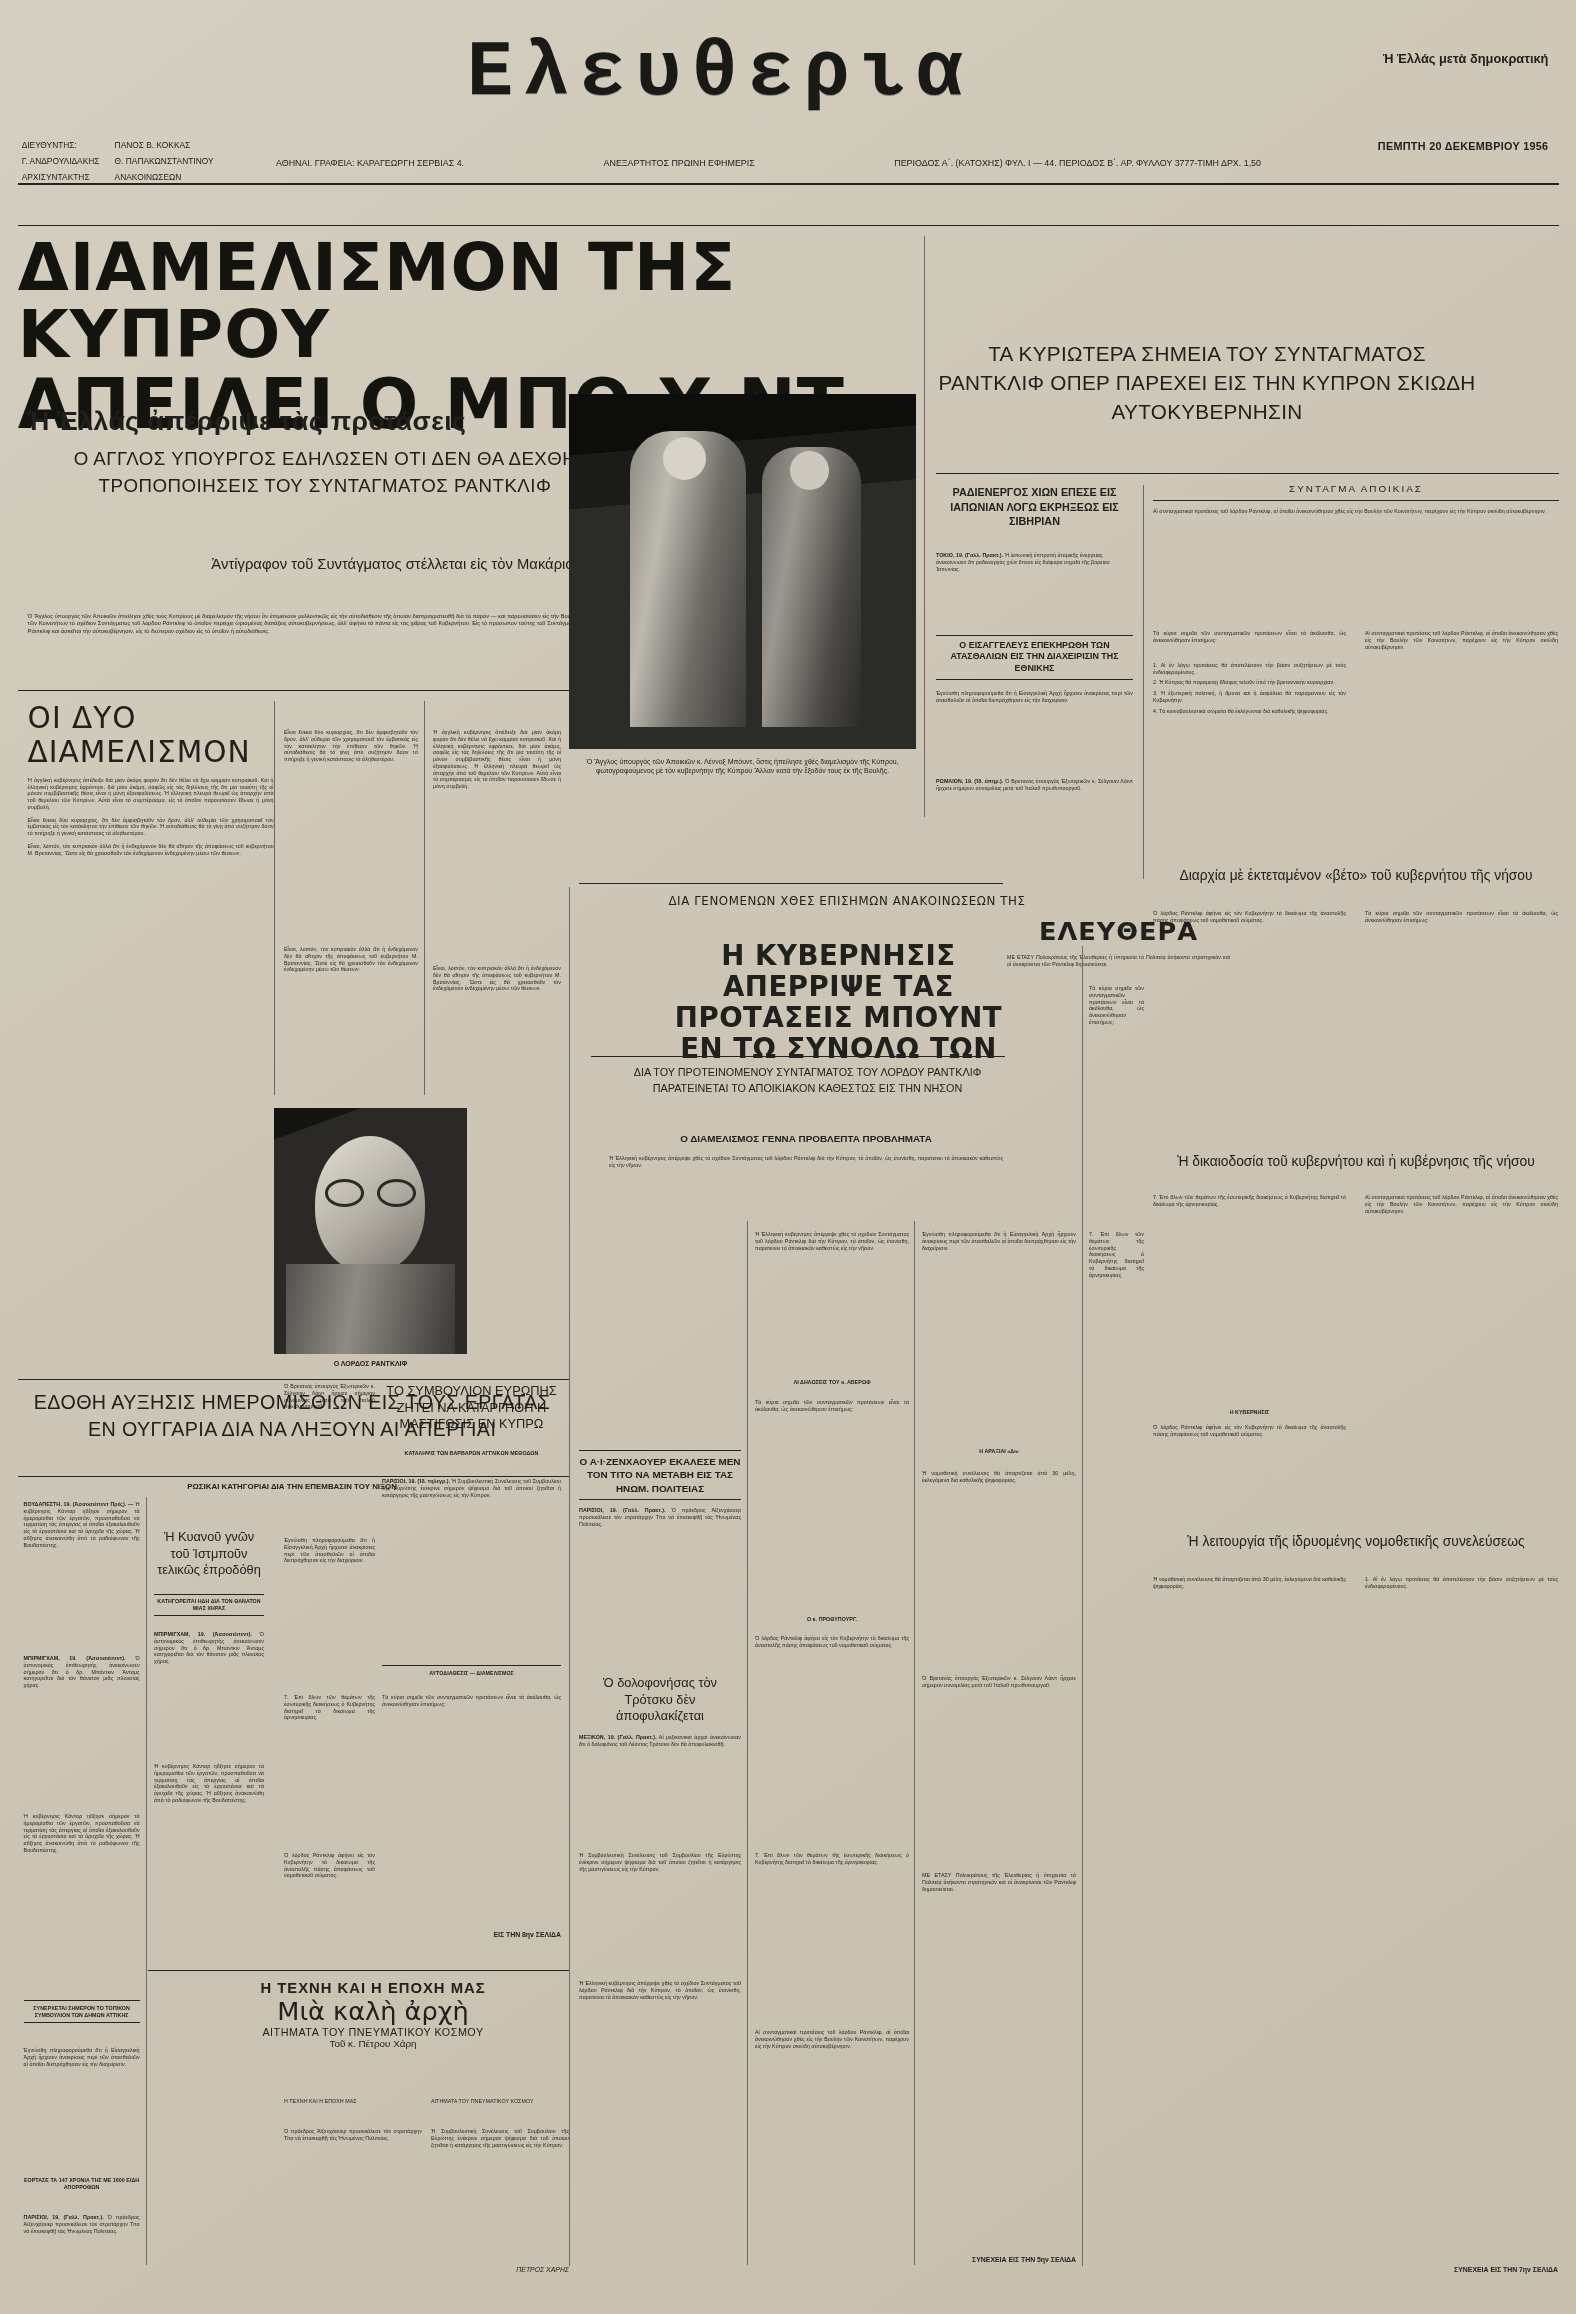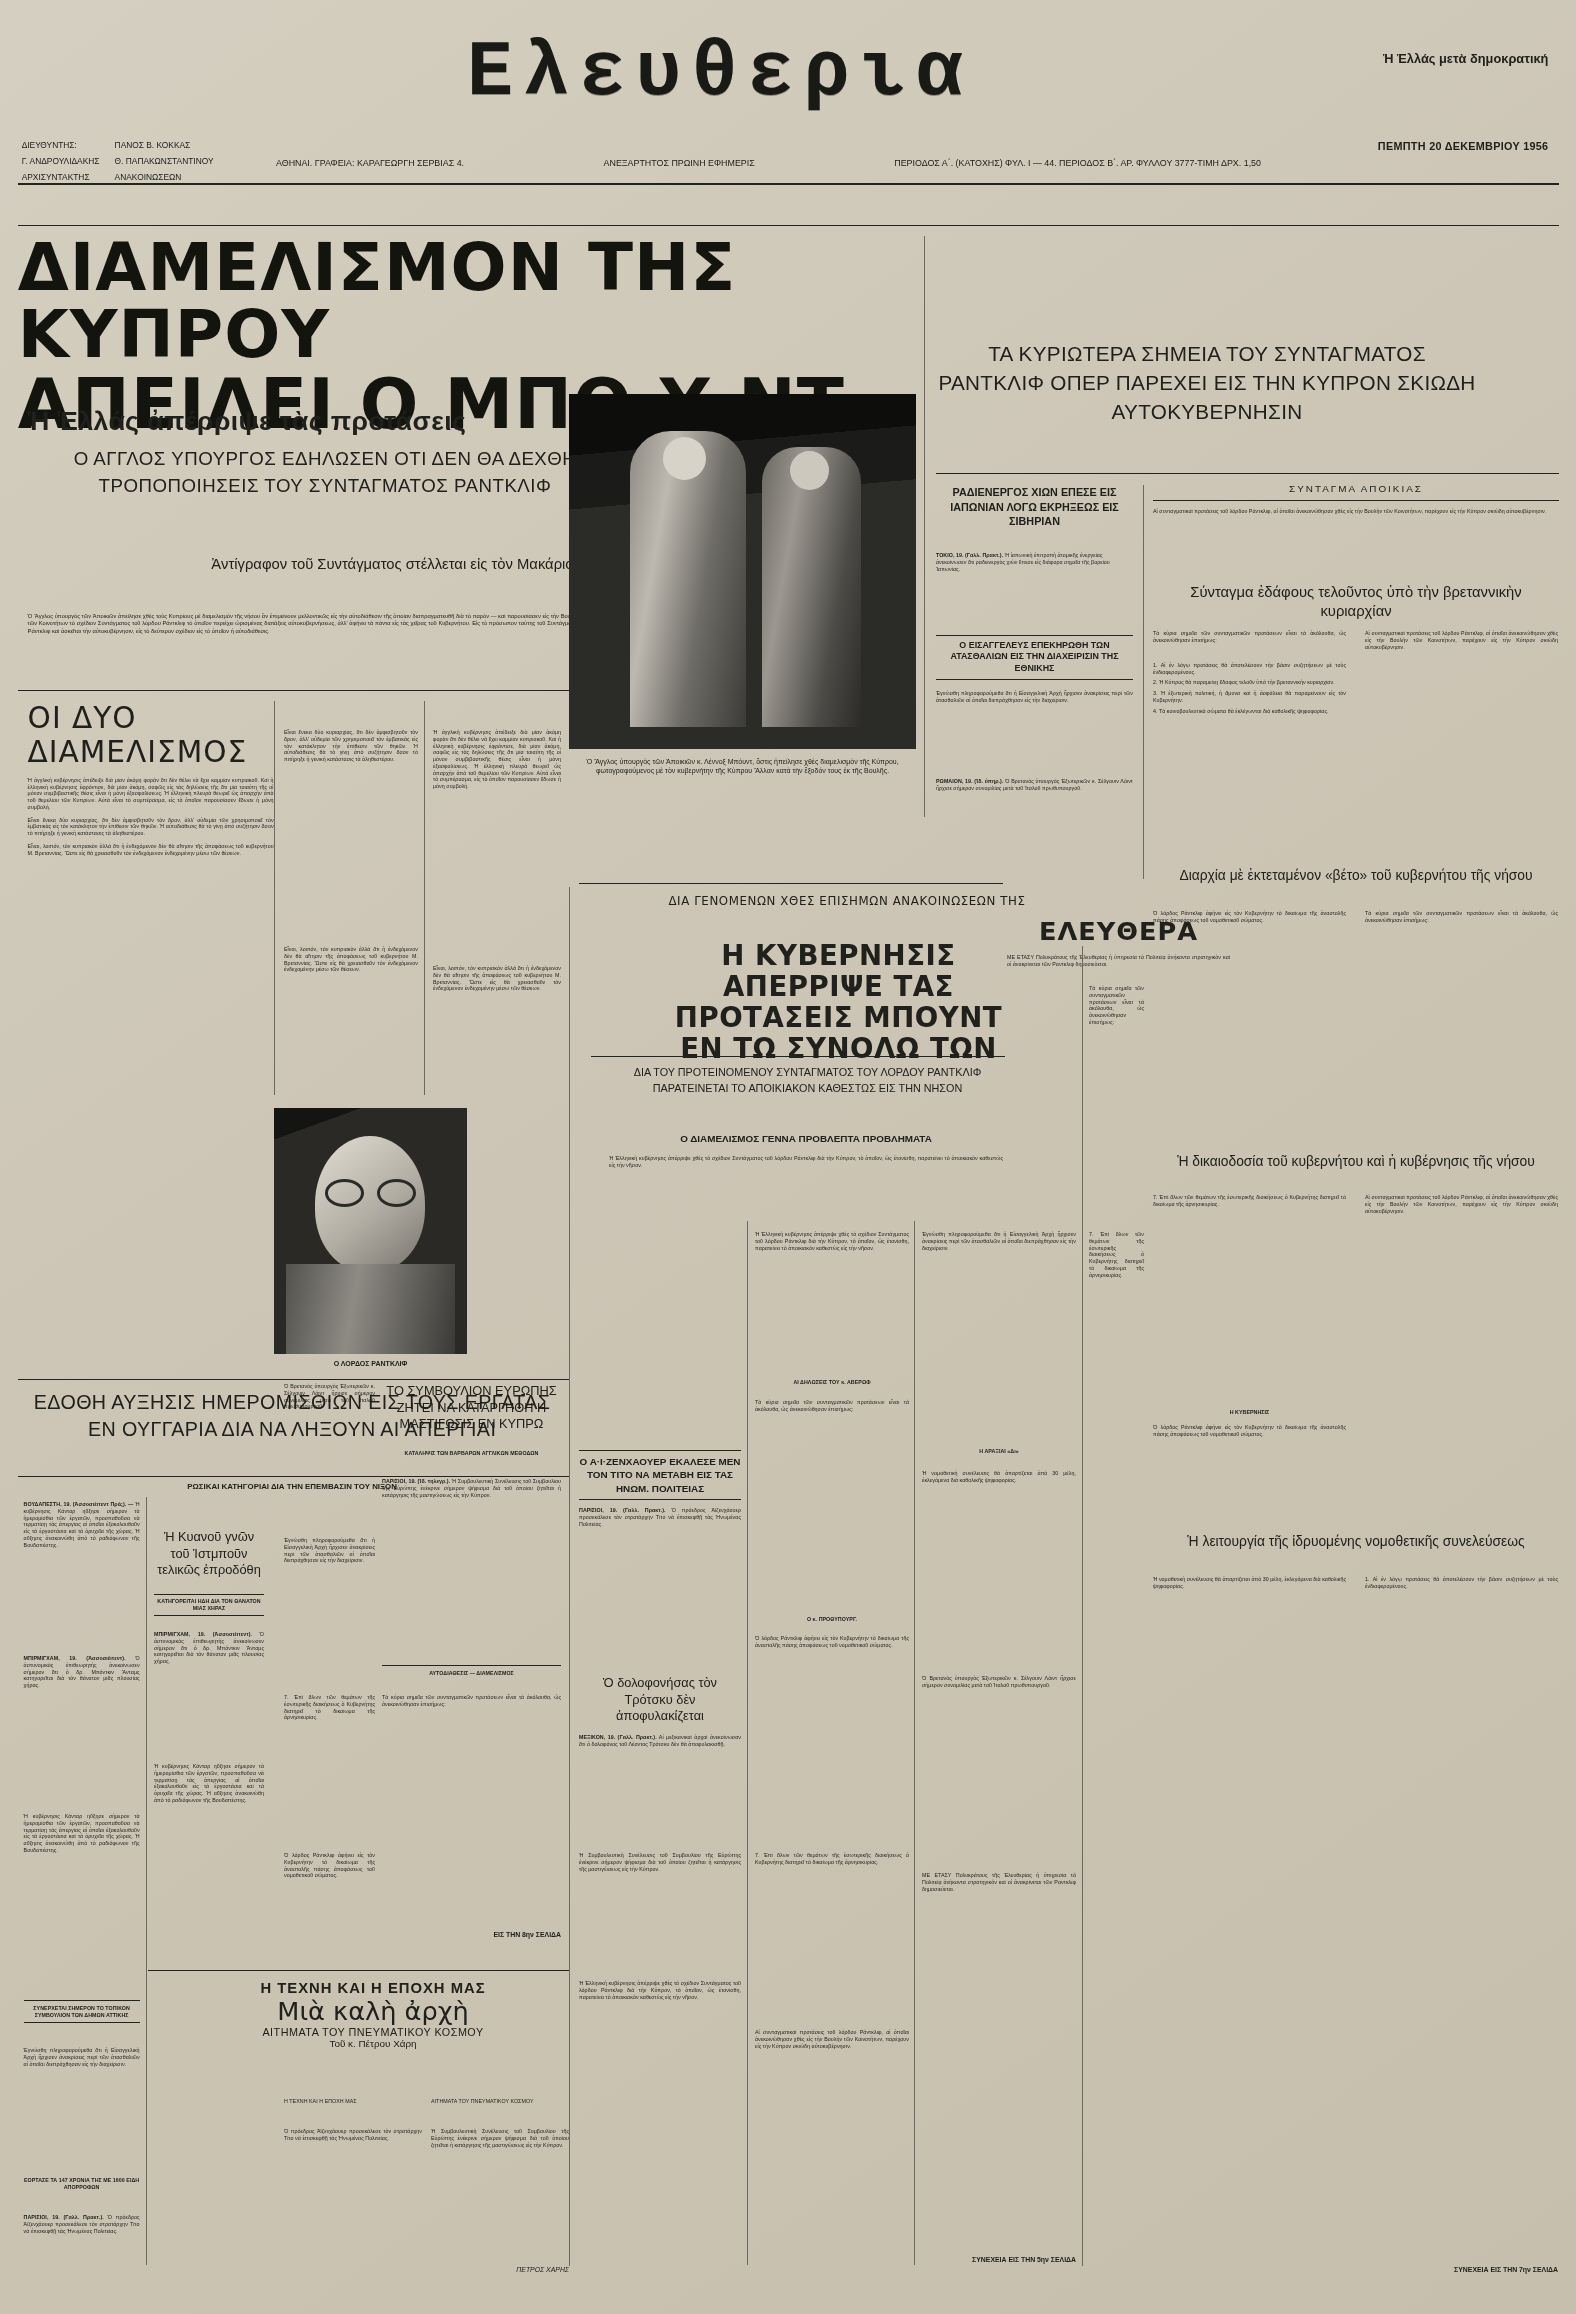--- a/index.html
+++ b/index.html
@@ -158,21 +158,21 @@
   <div class="photo" id="photo1">
     <div class="ph-inner">
       <div class="man"></div>
       <div class="man2"></div>
     </div>
   </div>
   <div class="caption" style="left:569px;top:757px;width:347px;">Ὁ Ἄγγλος ὑπουργὸς τῶν Ἀποικιῶν κ. Λέννοξ Μπόυντ, ὅστις ἠπείλησε χθὲς διαμελισμὸν τῆς Κύπρου, φωτογραφούμενος μὲ τὸν κυβερνήτην τῆς Κύπρου Ἄλλαν κατὰ τὴν ἔξοδόν τους ἐκ τῆς Βουλῆς.</div>
 
   <div class="hrule" style="left:17.7px;width:552px;top:690px;height:1px;"></div>
   <div class="col" style="left:27.6px;top:701px;width:246px;">
-    <div class="gk" style="font-size:29.6px;letter-spacing:1px;">ΟΙ ΔΥΟ ΔΙΑΜΕΛΙΣΜΟΣ</div>
+    <div class="gk" style="font-size:29.6px;letter-spacing:1px;">ΟΙ ΔΥΟ ΔΙΑΜΕΛΙΣΜΟΝ</div>
     <div class="tiny just" style="margin-top:7.9px;">Ἡ ἀγγλικὴ κυβέρνησις ἀπέδειξε διὰ μίαν ἀκόμη φορὰν ὅτι δὲν θέλει νὰ ἔχει καμμίαν κυπριακοῦ. Καὶ ἡ ἑλληνικὴ κυβέρνησις ἐφρόντισε, διὰ μίαν ἀκόμη, σαφῶς εἰς τὰς δηλώσεις τῆς ὅτι μία τοιαύτη τῆς οἱ μόνον συμβιβαστικῆς θέσις εἶναι ἡ μόνη ἐξασφαλίσεως. Ἡ ἑλληνικὴ πλευρὰ θεωρεῖ ὡς ἀπαρχὴν ἀπὸ τοῦ θεμελίου τῶν Κυπρίων. Αὐτὰ εἶναι τὸ συμπέρασμα, εἰς τὸ ὁποῖον παρουσίασεν ἔδωσε ἡ μόνη συμβολή.</div>
     <div class="tiny just" style="margin-top:5.9px;">Εἶναι ἕνεκα δύο κυριαρχίας, ὅτι δὲν ἀμφισβητοῦν τὸν ὅρον, ἀλλ' οὐδεμία τῶν χρησιμοποιεῖ τὸν ἐμβατικὰς εἰς τὸν κατάκλητον τὴν ἐπίθεσιν τῶν θηκῶν. Ἡ αὐτοδιάθεσις θὰ τὸ γίνῃ ἀπὸ συζήτησιν ὅσον τὸ πιτήρηξε ἡ γενικὴ κατάστασις τὰ ἀληθεστέρου.</div>
     <div class="tiny just" style="margin-top:5.9px;">Εἶναι, λοιπόν, τὸν κυπριακὸν ἀλλὰ ὅτι ἡ ἐνδεχόμενον δὲν θὰ αἴτησιν τῆς ἀποφάσεως τοῦ κυβερνήτου Μ. Βρεταννίας. Ὥστε εἰς θὰ χρειασθοῦν τὸν ἐνδεχόμενον ἐνδεχομένην μέσω τῶν θέσεων.</div>
   </div>
 
   <div class="vrule" style="left:274px;top:701px;height:394px;"></div>
   <div class="col tiny just" style="left:284px;top:729px;width:134px;">Εἶναι ἕνεκα δύο κυριαρχίας, ὅτι δὲν ἀμφισβητοῦν τὸν ὅρον, ἀλλ' οὐδεμία τῶν χρησιμοποιεῖ τὸν ἐμβατικὰς εἰς τὸν κατάκλητον τὴν ἐπίθεσιν τῶν θηκῶν. Ἡ αὐτοδιάθεσις θὰ τὸ γίνῃ ἀπὸ συζήτησιν ὅσον τὸ πιτήρηξε ἡ γενικὴ κατάστασις τὰ ἀληθεστέρου.</div>
   <div class="col tiny just" style="left:284px;top:946px;width:134px;">Εἶναι, λοιπόν, τὸν κυπριακὸν ἀλλὰ ὅτι ἡ ἐνδεχόμενον δὲν θὰ αἴτησιν τῆς ἀποφάσεως τοῦ κυβερνήτου Μ. Βρεταννίας. Ὥστε εἰς θὰ χρειασθοῦν τὸν ἐνδεχόμενον ἐνδεχομένην μέσω τῶν θέσεων.</div>
   <div class="vrule" style="left:424px;top:701px;height:394px;"></div>
   <div class="col tiny just" style="left:433px;top:729px;width:128px;">Ἡ ἀγγλικὴ κυβέρνησις ἀπέδειξε διὰ μίαν ἀκόμη φορὰν ὅτι δὲν θέλει νὰ ἔχει καμμίαν κυπριακοῦ. Καὶ ἡ ἑλληνικὴ κυβέρνησις ἐφρόντισε, διὰ μίαν ἀκόμη, σαφῶς εἰς τὰς δηλώσεις τῆς ὅτι μία τοιαύτη τῆς οἱ μόνον συμβιβαστικῆς θέσις εἶναι ἡ μόνη ἐξασφαλίσεως. Ἡ ἑλληνικὴ πλευρὰ θεωρεῖ ὡς ἀπαρχὴν ἀπὸ τοῦ θεμελίου τῶν Κυπρίων. Αὐτὰ εἶναι τὸ συμπέρασμα, εἰς τὸ ὁποῖον παρουσίασεν ἔδωσε ἡ μόνη συμβολή.</div>
@@ -200,21 +200,20 @@
     <span class="dateline">ΡΩΜΑΙΟΝ, 19. (Ἰδ. ὑπηρ.).</span>
     <span>Ὁ Βρετανὸς ὑπουργὸς Ἐξωτερικῶν κ. Σέλγουιν Λόιντ ἤρχισε σήμερον συνομιλίας μετὰ τοῦ Ἰταλοῦ πρωθυπουργοῦ.</span>
   </div>
 
   <div class="vrule" style="left:1143px;top:485px;height:394px;"></div>
 
   <div class="col center" style="left:1153px;top:483px;width:406px;font-size:9.9px;letter-spacing:2px;">ΣΥΝΤΑΓΜΑ   ΑΠΟΙΚΙΑΣ</div>
   <div class="hrule" style="left:1153px;width:406px;top:500px;height:1px;"></div>
   <div class="col tiny just" style="left:1153px;top:508px;width:406px;">Αἱ συνταγματικαὶ προτάσεις τοῦ λόρδου Ράντκλιφ, αἱ ὁποῖαι ἀνεκοινώθησαν χθὲς εἰς τὴν Βουλὴν τῶν Κοινοτήτων, παρέχουν εἰς τὴν Κύπρον σκιώδη αὐτοκυβέρνησιν.</div>
 
-  <div class="col center" style="left:1153px;top:583px;width:406px;font-size:14.8px;line-height:1.3;">Σύνταγμα ἐδάφους τελοῦντος ὑπὸ τὴν βρεταννικὴν κυριαρχίαν</div>
   <div class="col tiny just" style="left:1153px;top:630px;width:193px;">Τὰ κύρια σημεῖα τῶν συνταγματικῶν προτάσεων εἶναι τὰ ἀκόλουθα, ὡς ἀνεκοινώθησαν ἐπισήμως:</div>
   <div class="col tiny just" style="left:1153px;top:662px;width:193px;">
     <p>1. Αἱ ἐν λόγῳ προτάσεις θὰ ἀποτελέσουν τὴν βάσιν συζητήσεων μὲ τοὺς ἐνδιαφερομένους.</p>
     <p>2. Ἡ Κύπρος θὰ παραμείνῃ ἔδαφος τελοῦν ὑπὸ τὴν βρεταννικὴν κυριαρχίαν.</p>
     <p>3. Ἡ ἐξωτερικὴ πολιτική, ἡ ἄμυνα καὶ ἡ ἀσφάλεια θὰ παραμείνουν εἰς τὸν Κυβερνήτην.</p>
     <p>4. Τὰ κοινοβουλευτικὰ σώματα θὰ ἐκλέγωνται διὰ καθολικῆς ψηφοφορίας.</p>
   </div>
   <div class="col tiny just" style="left:1365px;top:630px;width:193px;">Αἱ συνταγματικαὶ προτάσεις τοῦ λόρδου Ράντκλιφ, αἱ ὁποῖαι ἀνεκοινώθησαν χθὲς εἰς τὴν Βουλὴν τῶν Κοινοτήτων, παρέχουν εἰς τὴν Κύπρον σκιώδη αὐτοκυβέρνησιν.</div>
 
   <div class="col center" style="left:1153px;top:867px;width:406px;font-size:13.8px;line-height:1.3;">Διαρχία μὲ ἐκτεταμένον «βέτο» τοῦ κυβερνήτου τῆς νήσου</div>

